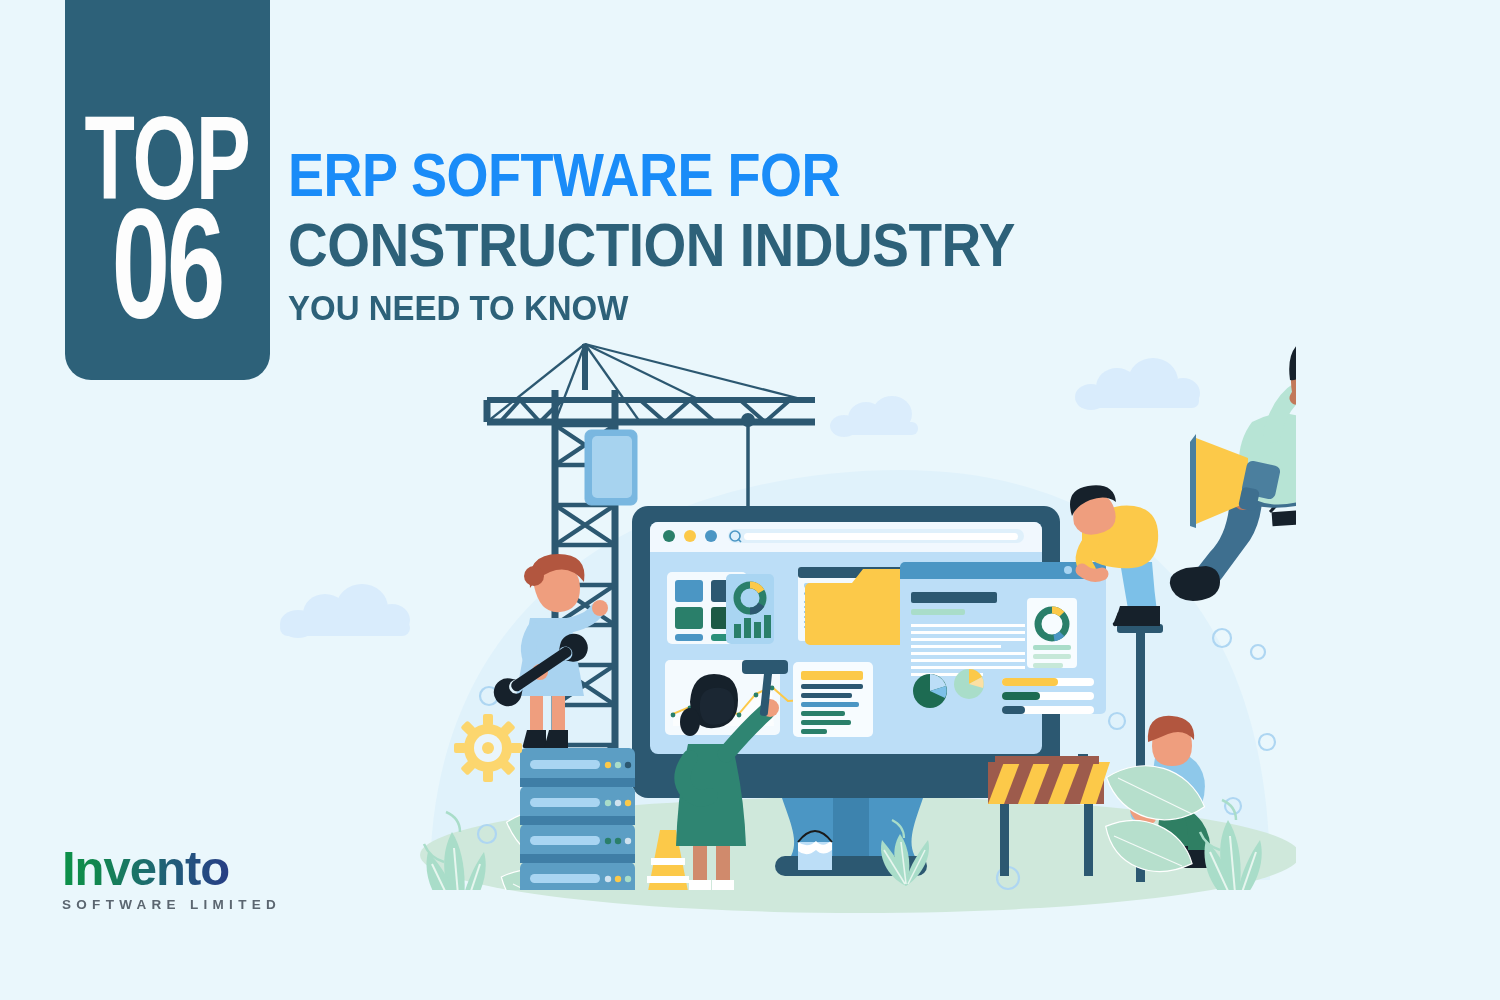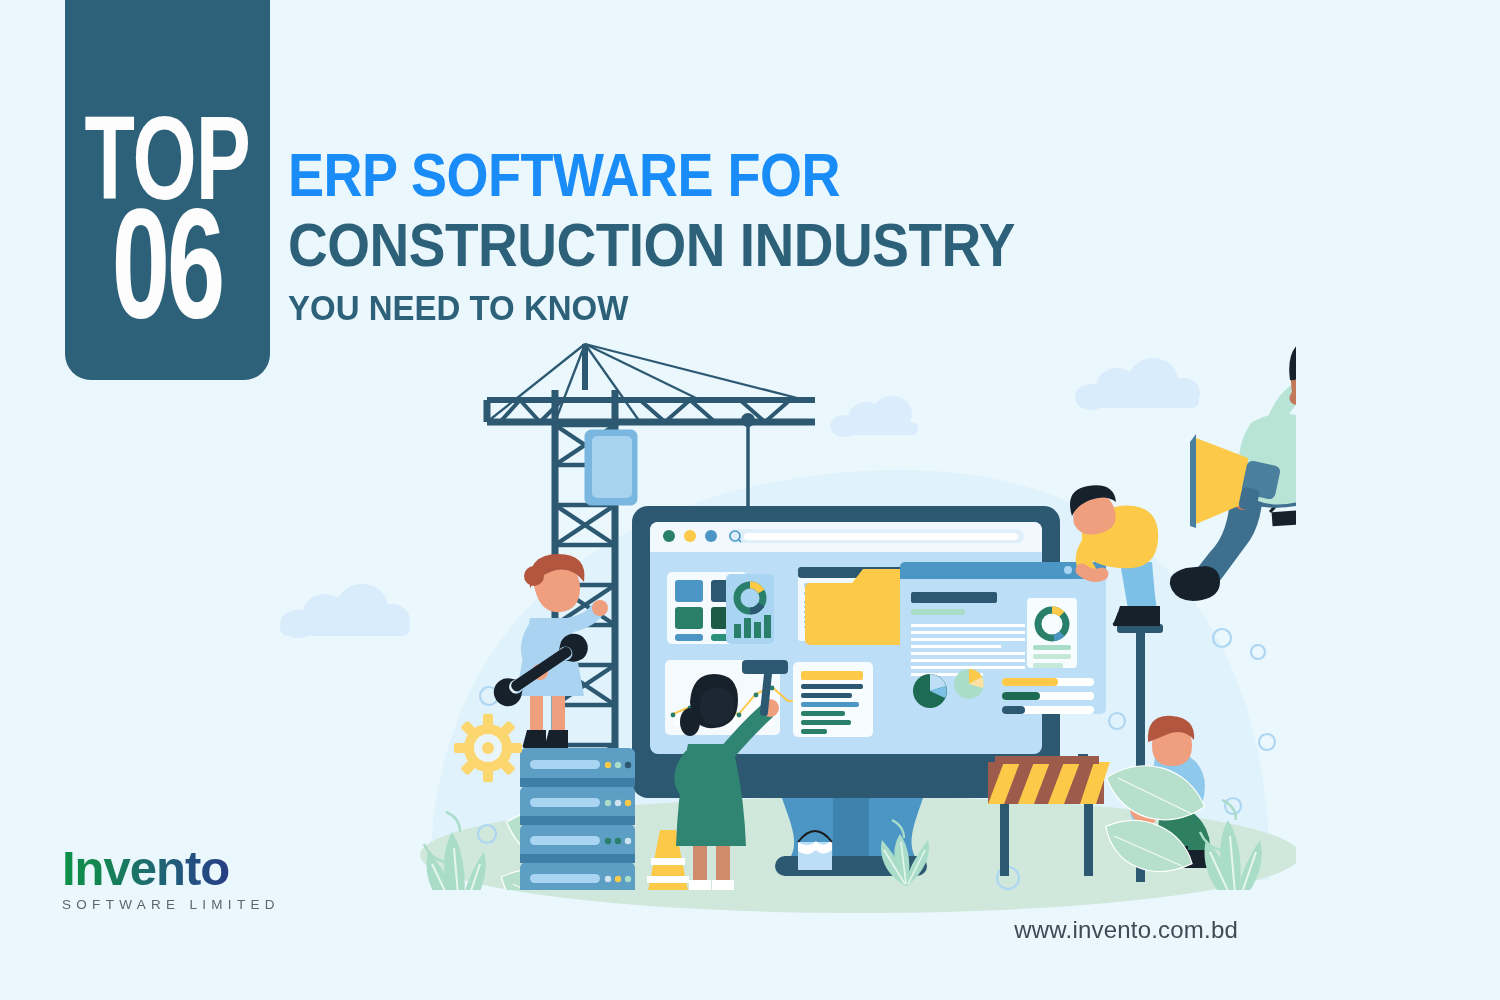--- a/index.html
+++ b/index.html
@@ -39,21 +39,21 @@
         letter-spacing:0px;margin-top:21px;transform:scaleY(1.06);transform-origin:left top;}
 
   
   .logo{position:absolute;left:62px;top:844px;}
   .logo .word{
     font-size:49px;font-weight:600;letter-spacing:-1px;line-height:1;
     background:linear-gradient(90deg,#0c9149 0%,#12874f 16%,#1d6e6d 38%,#23527f 58%,#283a86 80%,#2e3191 100%);
     -webkit-background-clip:text;background-clip:text;color:transparent;
   }
   .logo .sub{
-    font-size:13.5px;font-weight:400;color:#5b6670;letter-spacing:5.3px;margin-top:4px;
+    font-size:13.5px;font-weight:700;color:#5b6670;letter-spacing:5.3px;margin-top:4px;
   }
   .url{position:absolute;right:58px;top:916px;font-size:24px;color:#3f4a55;letter-spacing:.2px;}
 
   
   .scene{position:absolute;left:0;top:330px;width:1500px;height:560px;}
   .scene svg{display:block;}
 </style>
 </head>
 <body>
 
@@ -605,15 +605,14 @@
       <path d="M12 -8 q12 6 12 18" fill="none" stroke="#a9ddc9" stroke-width="2.2"></path>
     </g>
   </svg>
   </div>
 
   <div class="logo">
     <div class="word">Invento</div>
     <div class="sub">SOFTWARE LIMITED</div>
   </div>
 
-  <div class="url">www.invento.com.bd</div>
 
 </div>
 
 </body></html>

